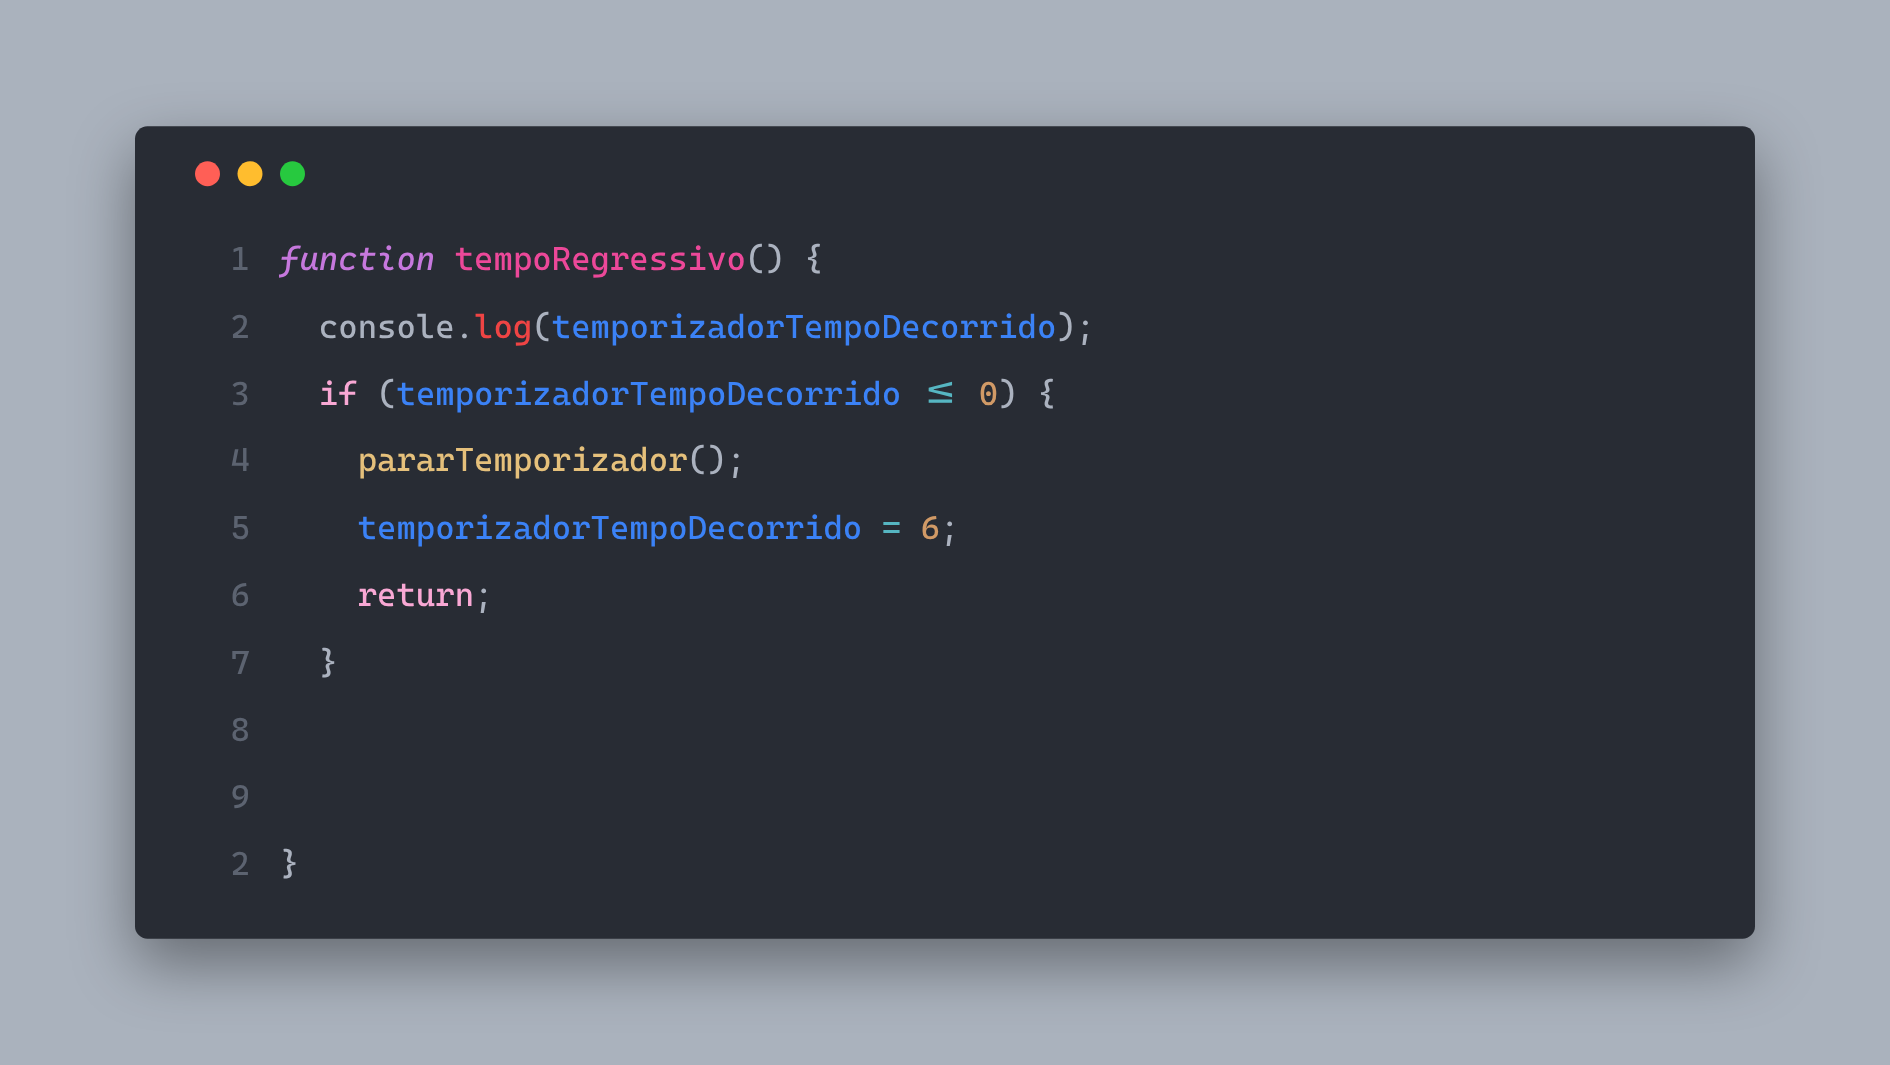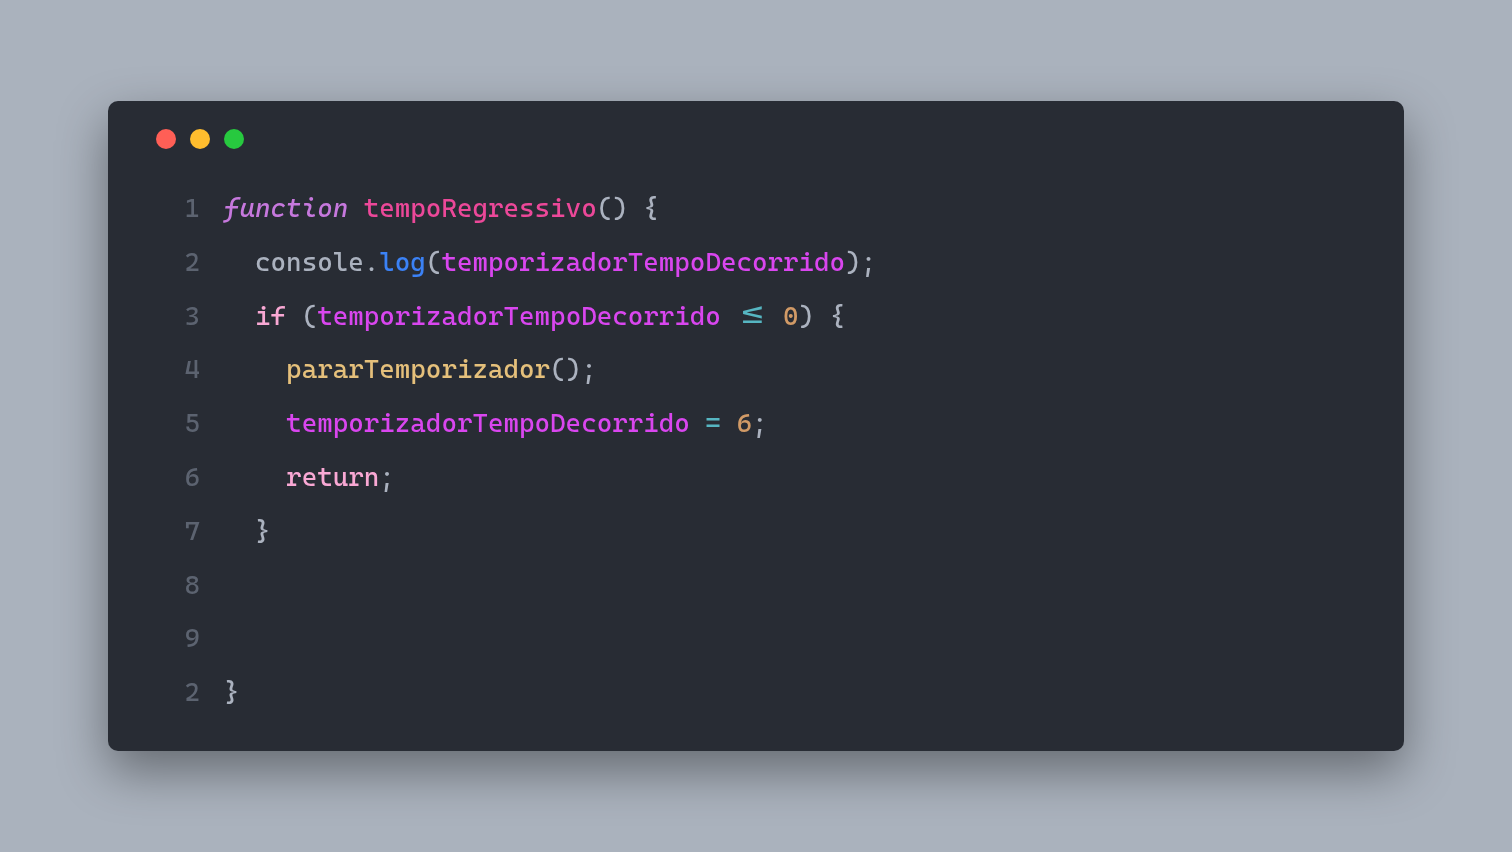--- a/index.html
+++ b/index.html
@@ -61,22 +61,22 @@
 
     .line-content {
       white-space: pre;
       color: #abb2bf;
     }
 
     .token-keyword { color: #c678dd; font-style: italic; }
     .token-keyword-plain { color: #f9a8d4; }
     .token-function { color: #ec4899; }
     .token-function-call { color: #e5c07b; }
-    .token-method { color: #3b82f6; }
-    .token-identifier { color: #d946ef; }
+    .token-method { color: #ef4444; }
+    .token-identifier { color: #3b82f6; }
     .token-object { color: #abb2bf; }
     .token-operator { color: #56b6c2; }
     .token-number { color: #d19a66; }
     .token-punctuation { color: #abb2bf; }
     .token-paren { color: #abb2bf; }
     .token-brace { color: #abb2bf; }
     .token-dot { color: #abb2bf; }
   </style>
 </head>
 <body>

